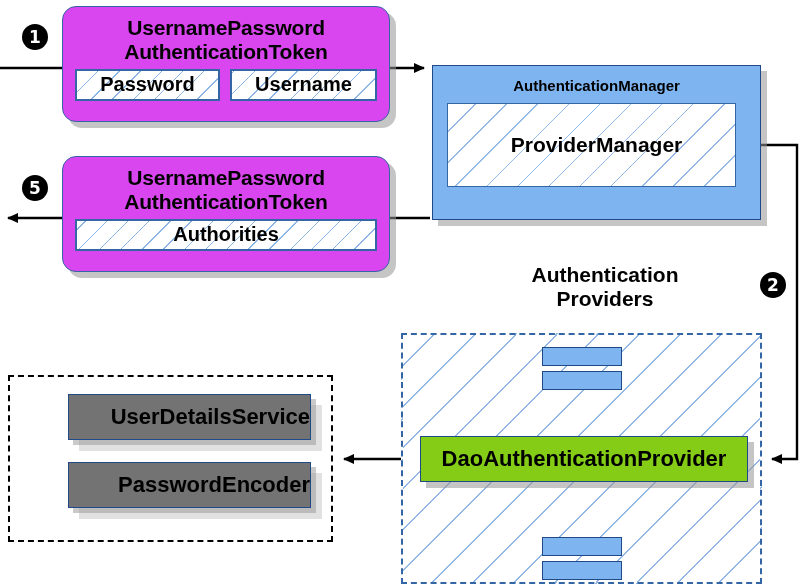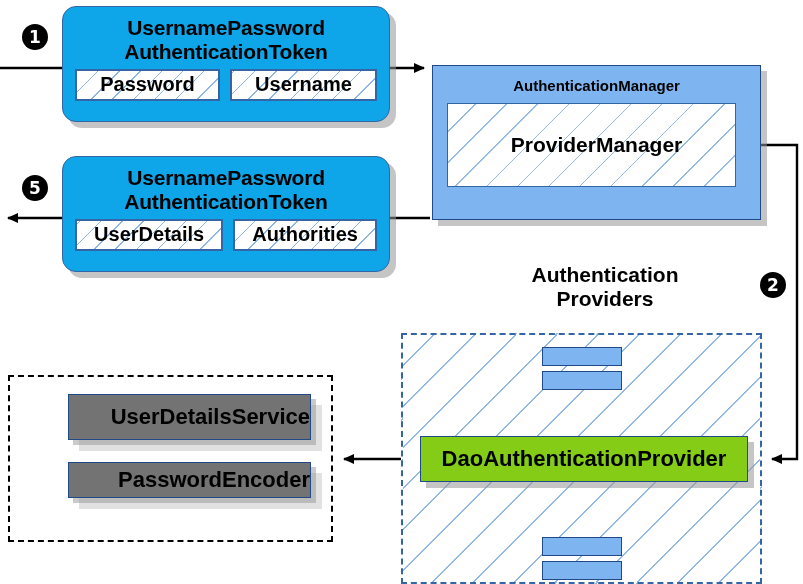--- a/index.html
+++ b/index.html
@@ -24,21 +24,21 @@
     width: 803px;
     height: 584px;
     pointer-events: none;
   }
   .node {
     position: absolute;
     box-sizing: border-box;
   }
   
   .token-box {
-    background: #0ea5e9;
+    background: #d946ef;
     border: 1.5px solid #3465A4;
     border-radius: 14px;
     box-shadow: 6px 6px 0 0 rgba(150,150,150,0.55);
   }
   .token-title {
     text-align: center;
     font-weight: bold;
     font-size: 21px;
     color: #000000;
     line-height: 1.12;
@@ -236,21 +236,20 @@
       <div class="slot">Username</div>
     </div>
   </div>
 
   <div class="node token-box" style="left:62px; top:156px; width:328px; height:116px;">
     <div class="token-title">
       <div>UsernamePassword</div>
       <div>AuthenticationToken</div>
     </div>
     <div class="token-slots">
-      <div class="slot">UserDetails</div>
       <div class="slot">Authorities</div>
     </div>
   </div>
 
   <div class="node manager-box" style="left:432px; top:65px; width:329px; height:155px;">
     <div class="manager-title">AuthenticationManager</div>
     <div class="manager-inner">ProviderManager</div>
   </div>
 
   <div class="caption" style="left:455px; top:263px; width:300px;">
@@ -269,17 +268,17 @@
 
   <div class="node stub-rect" style="left:542px; top:537px; width:80px; height:19px;"></div>
   <div class="node stub-rect" style="left:542px; top:561px; width:80px; height:19px;"></div>
 
   <div class="node dashed-plain" style="left:8px; top:375px; width:325px; height:167px;"></div>
 
   <div class="node bean-rect" style="left:68px; top:394px; width:243px; height:46px;">
     <span>UserDetailsService</span>
   </div>
 
-  <div class="node bean-rect" style="left:68px; top:462px; width:243px; height:36px;">
+  <div class="node bean-rect" style="left:68px; top:462px; width:243px; height:46px;">
     <span>PasswordEncoder</span>
   </div>
 
 </div>
 
 </body></html>

